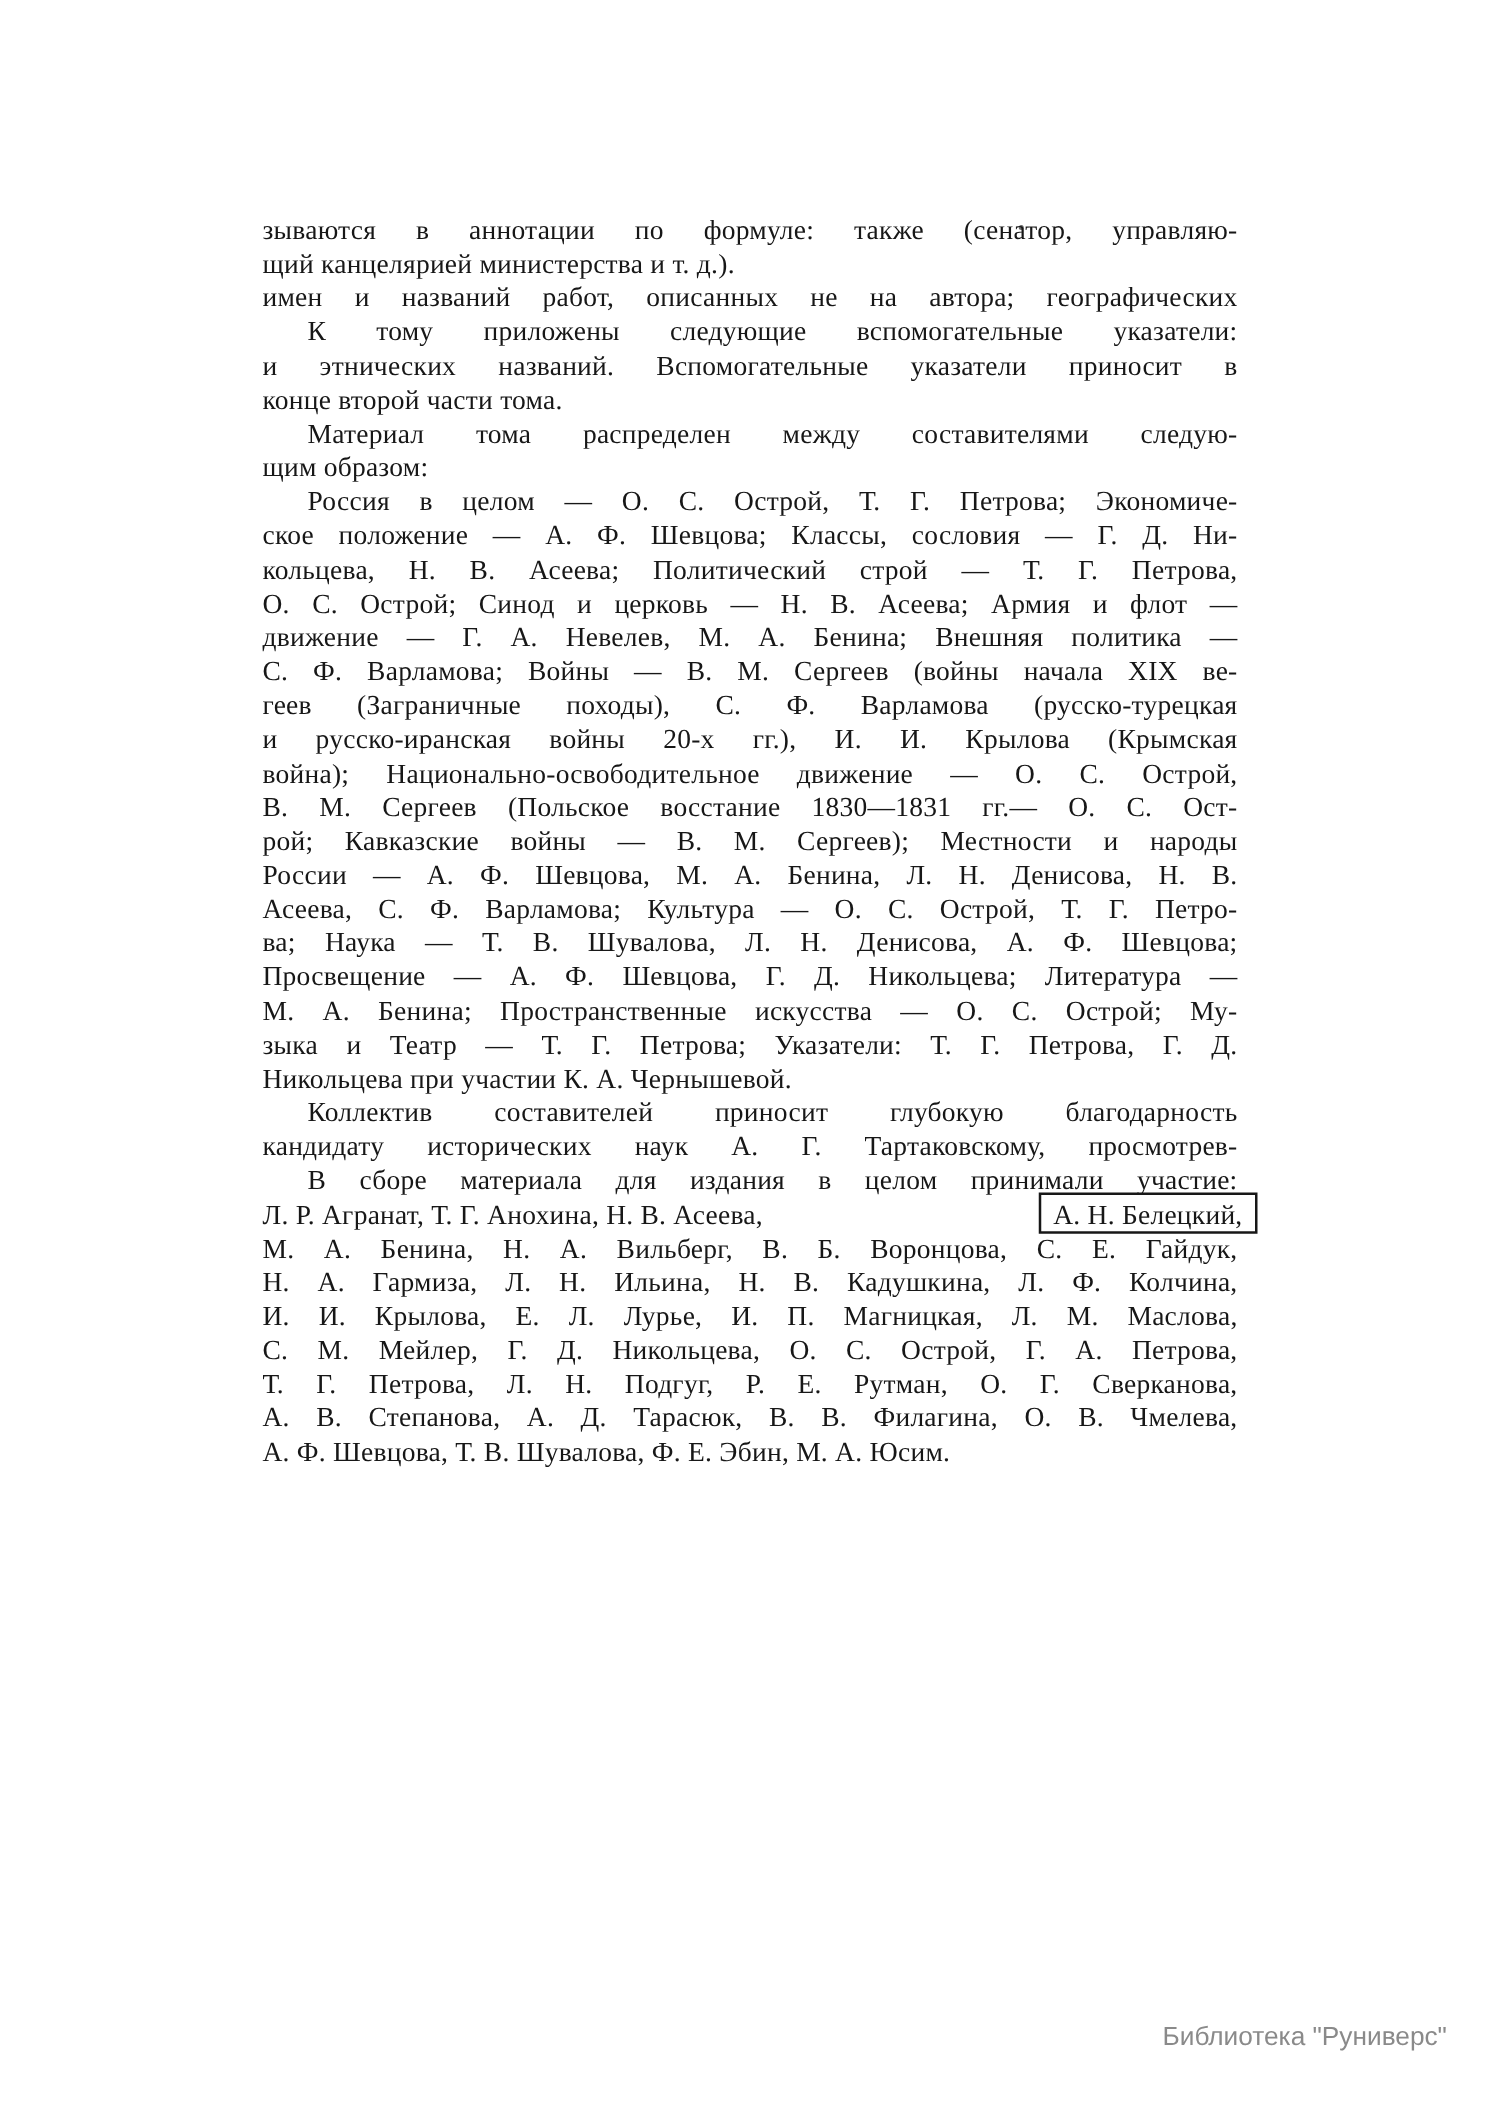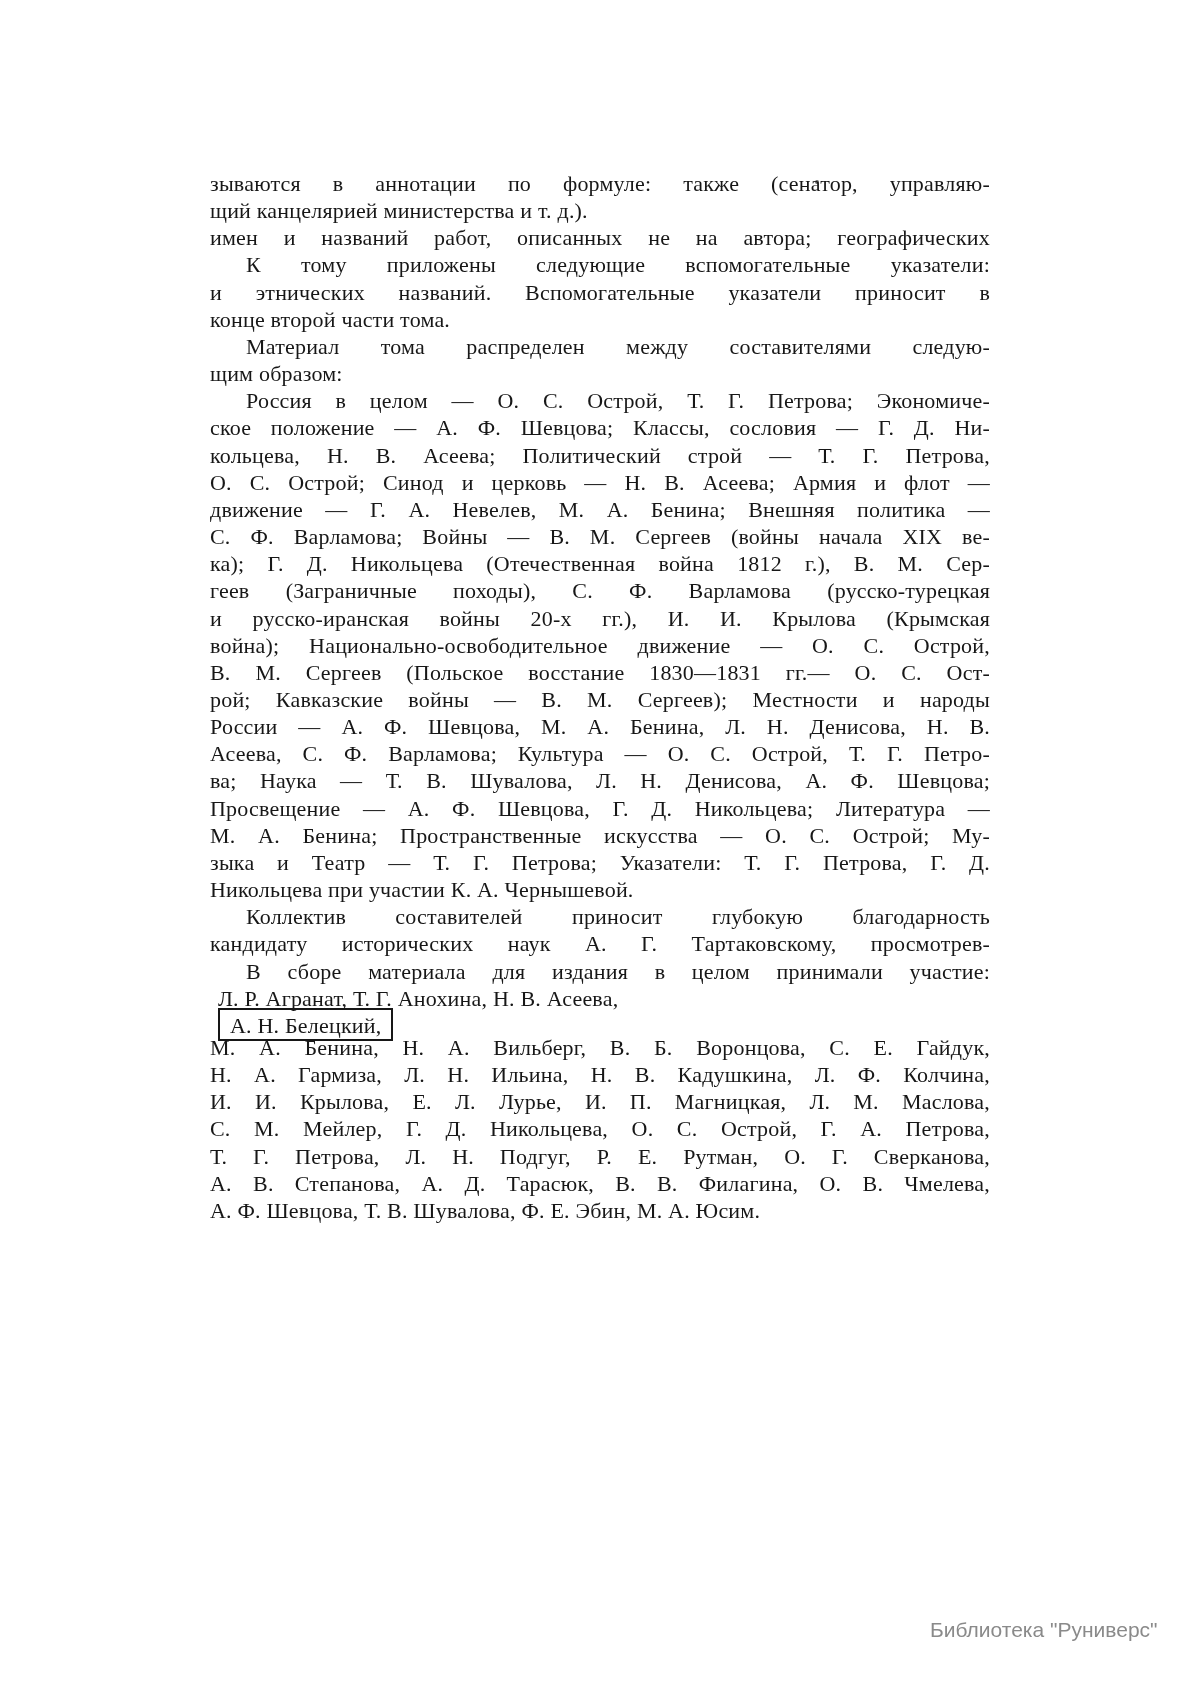--- a/index.html
+++ b/index.html
@@ -27,21 +27,20 @@
     text-align: justify;
     text-align-last: justify;
   }
   .line.flush { text-align-last: left; }
   .line.indent { text-indent: 36px; }
   .line.seg-line {
     display: flex;
     justify-content: space-between;
     align-items: baseline;
     text-indent: 0;
-    flex-direction: column;
   }
   .boxed {
     border: 2px solid var(--ink, #171717);
     padding: 2px 10px 0 10px;
     margin: -4px -16px -7px 8px;
   }
   .watermark {
     position: absolute;
     left: 930px;
     top: 1618px;
@@ -75,21 +74,20 @@
       <div class="line">и этнических названий. Вспомогательные указатели приносит в</div>
       <div class="line flush">конце второй части тома.</div>
       <div class="line indent">Материал тома распределен между составителями следую-</div>
       <div class="line flush">щим образом:</div>
       <div class="line indent">Россия в целом — О. С. Острой, Т. Г. Петрова; Экономиче-</div>
       <div class="line">ское положение — А. Ф. Шевцова; Классы, сословия — Г. Д. Ни-</div>
       <div class="line">кольцева, Н. В. Асеева; Политический строй — Т. Г. Петрова,</div>
       <div class="line">О. С. Острой; Синод и церковь — Н. В. Асеева; Армия и флот —</div>
       <div class="line">движение — Г. А. Невелев, М. А. Бенина; Внешняя политика —</div>
       <div class="line">С. Ф. Варламова; Войны — В. М. Сергеев (войны начала XIX ве-</div>
-      <div class="line">ка); Г. Д. Никольцева (Отечественная война 1812 г.), В. М. Сер-</div>
       <div class="line">геев (Заграничные походы), С. Ф. Варламова (русско-турецкая</div>
       <div class="line">и русско-иранская войны 20-х гг.), И. И. Крылова (Крымская</div>
       <div class="line">война); Национально-освободительное движение — О. С. Острой,</div>
       <div class="line">В. М. Сергеев (Польское восстание 1830—1831 гг.— О. С. Ост-</div>
       <div class="line">рой; Кавказские войны — В. М. Сергеев); Местности и народы</div>
       <div class="line">России — А. Ф. Шевцова, М. А. Бенина, Л. Н. Денисова, Н. В.</div>
       <div class="line">Асеева, С. Ф. Варламова; Культура — О. С. Острой, Т. Г. Петро-</div>
       <div class="line">ва; Наука — Т. В. Шувалова, Л. Н. Денисова, А. Ф. Шевцова;</div>
       <div class="line">Просвещение — А. Ф. Шевцова, Г. Д. Никольцева; Литература —</div>
       <div class="line">М. А. Бенина; Пространственные искусства — О. С. Острой; Му-</div>

